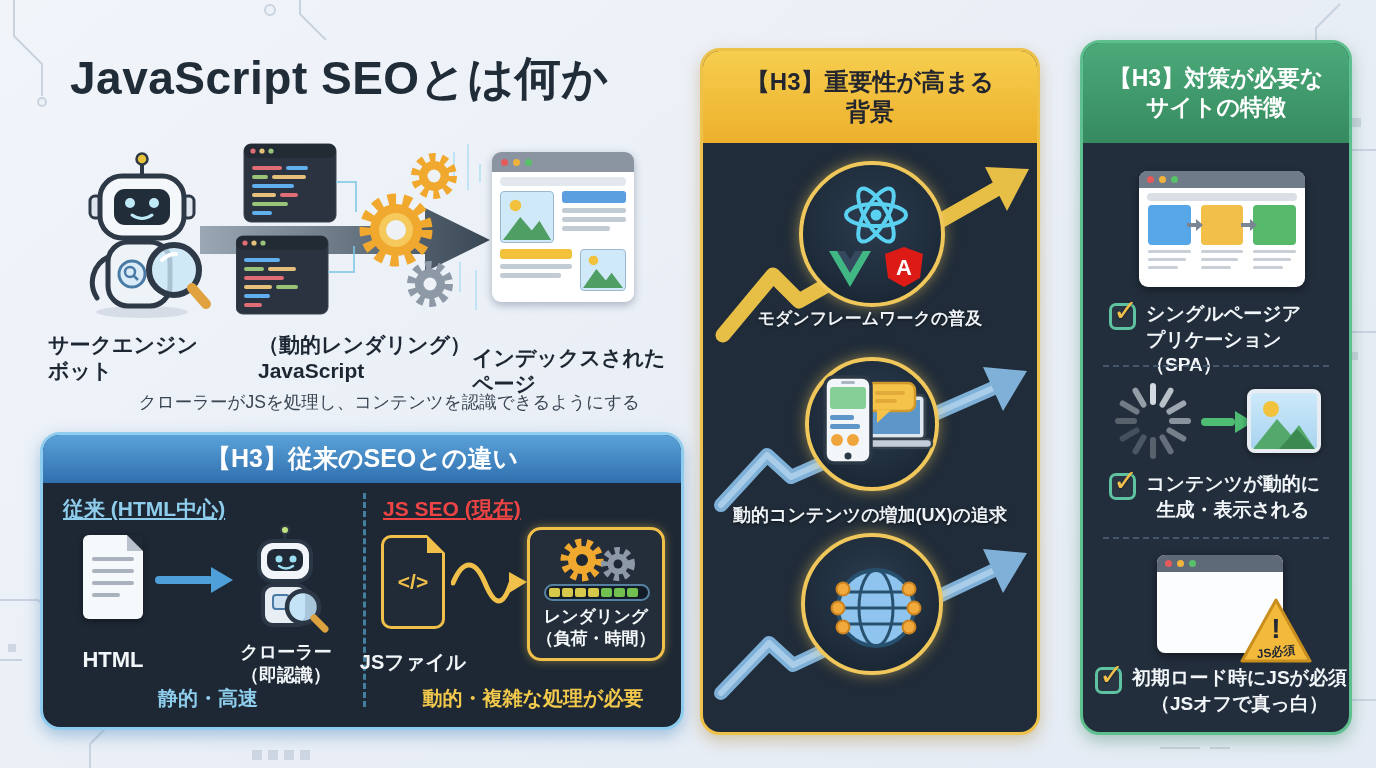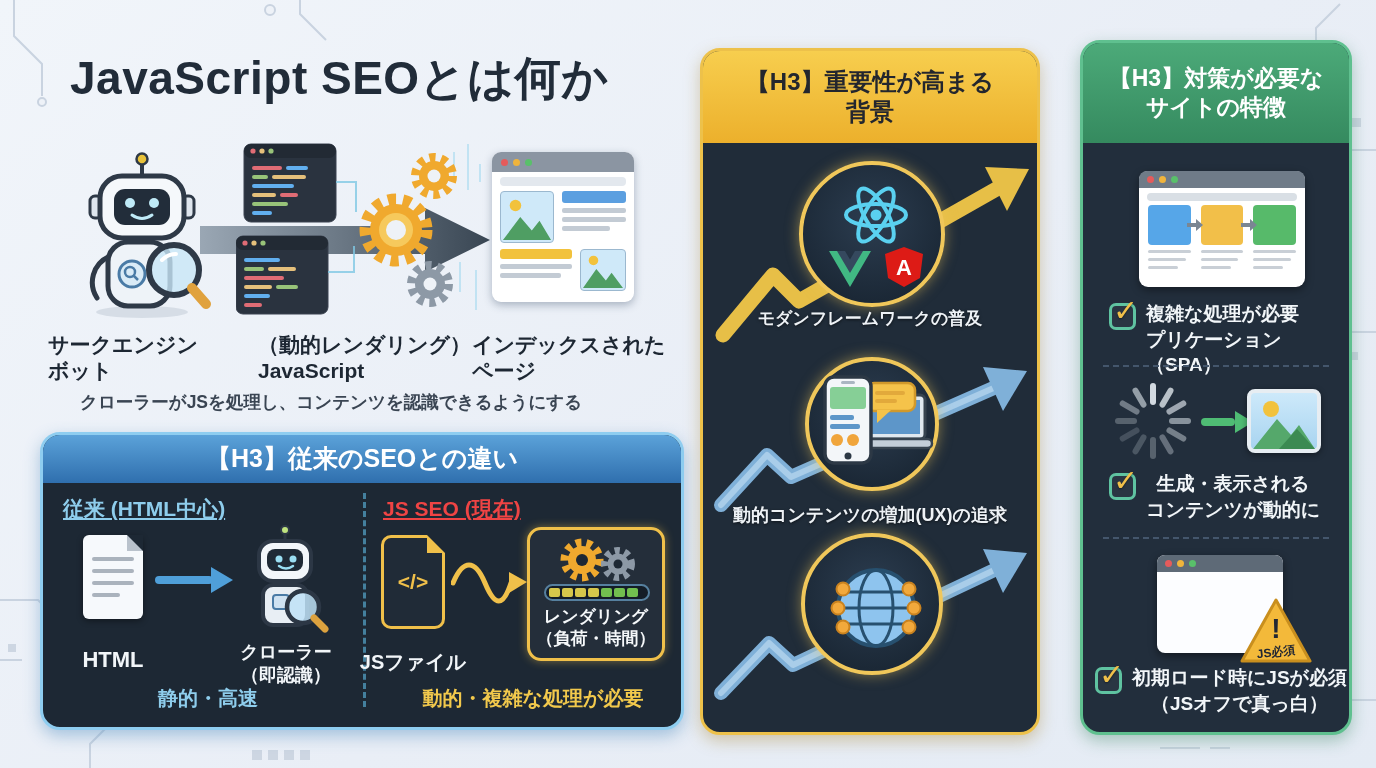--- a/index.html
+++ b/index.html
@@ -9,22 +9,22 @@
   .abs { position:absolute; }
 
   
   .title { position:absolute; left:70px; top:48px; font-size:46px; font-weight:800;
            color:#212c39; letter-spacing:.5px; }
 
   
   .node-label { position:absolute; text-align:left; font-weight:800; font-size:21px;
                 color:#1d2733; line-height:1.25; }
   .node-label span { display:block; }
-  .flow-caption { position:absolute; left:80px; top:390px; width:560px; text-align:left;
-                  font-size:17.5px; font-weight:700; color:#3a4553; }
+  .flow-caption { position:absolute; left:80px; top:390px; width:560px; text-align:right;
+                  font-size:17.5px; font-weight:400; color:#3a4553; }
 
   
   .panel { position:absolute; border-radius:20px; overflow:hidden; }
   .panel-hline { display:flex; flex-direction:column; align-items:center; justify-content:center;
                  text-align:center; line-height:1.25; }
 
   
   .cmp { left:40px; top:432px; width:644px; height:298px; background:#1d2834;
          border:3px solid #8ecdf0; box-shadow:0 6px 16px rgba(80,140,190,.45); }
   .cmp-header { height:48px; background:linear-gradient(180deg,#5ba2d9,#2f6fae);
@@ -275,21 +275,21 @@
     </div>
 
     <div class="node-label" style="left:48px;top:332px;width:215px">
       <span>サークエンジン</span>
         <span>ボット</span>
     </div>
     <div class="node-label" style="left:258px;top:332px;width:215px">
       <span>（動的レンダリング）</span>
         <span>JavaScript</span>
     </div>
-    <div class="node-label" style="left:472px;top:332px;width:195px">
+    <div class="node-label" style="left:472px;top:345px;width:195px">
       <span>インデックスされた</span>
         <span>ページ</span>
     </div>
     <div class="flow-caption">クローラーがJSを処理し、コンテンツを認識できるようにする</div>
   </section>
 
   <section class="panel cmp">
     <div class="cmp-header panel-hline">
       <span>【H3】従来のSEOとの違い</span>
     </div>
@@ -499,21 +499,21 @@
         <rect y="4" width="10" height="4" fill="#7a8693"></rect>
           <polygon points="9,0 16,6 9,12" fill="#7a8693"></polygon>
       </svg>
     </div>
 
     <div class="check-row" style="left:26px;top:258px">
       <span class="checkbox">
           <span class="tick">✓</span>
         </span>
       <span class="check-text">
-        <span>複雑な処理が必要</span>
+        <span>シングルページア</span>
         <span>プリケーション（SPA）</span>
       </span>
     </div>
 
     <div class="dash-div" style="top:322px"></div>
 
     <svg class="abs" style="left:28px;top:336px" width="84" height="84" viewBox="0 0 84 84">
       <g fill="#d3dae1">
         <rect x="39" y="4" width="6" height="22" rx="3" opacity="1"></rect>
         <rect x="39" y="4" width="6" height="22" rx="3" opacity=".85" transform="rotate(30 42 42)"></rect>
@@ -541,22 +541,22 @@
         <polygon points="2,56 26,26 40,42 48,32 64,56" fill="#55a86b"></polygon>
         <polygon points="28,56 46,36 64,56" fill="#3c8a52"></polygon>
       </svg>
     </div>
 
     <div class="check-row" style="left:26px;top:428px">
       <span class="checkbox">
           <span class="tick">✓</span>
         </span>
       <span class="check-text center">
+        <span>コンテンツが動的に</span>
         <span>生成・表示される</span>
-        <span>コンテンツが動的に</span>
       </span>
     </div>
 
     <div class="dash-div" style="top:494px"></div>
 
     <div class="abs browser2">
       <div class="bbar">
         <i style="background:#e55b5b"></i>
           <i style="background:#f0b43c"></i>
           <i style="background:#59c06a"></i>

